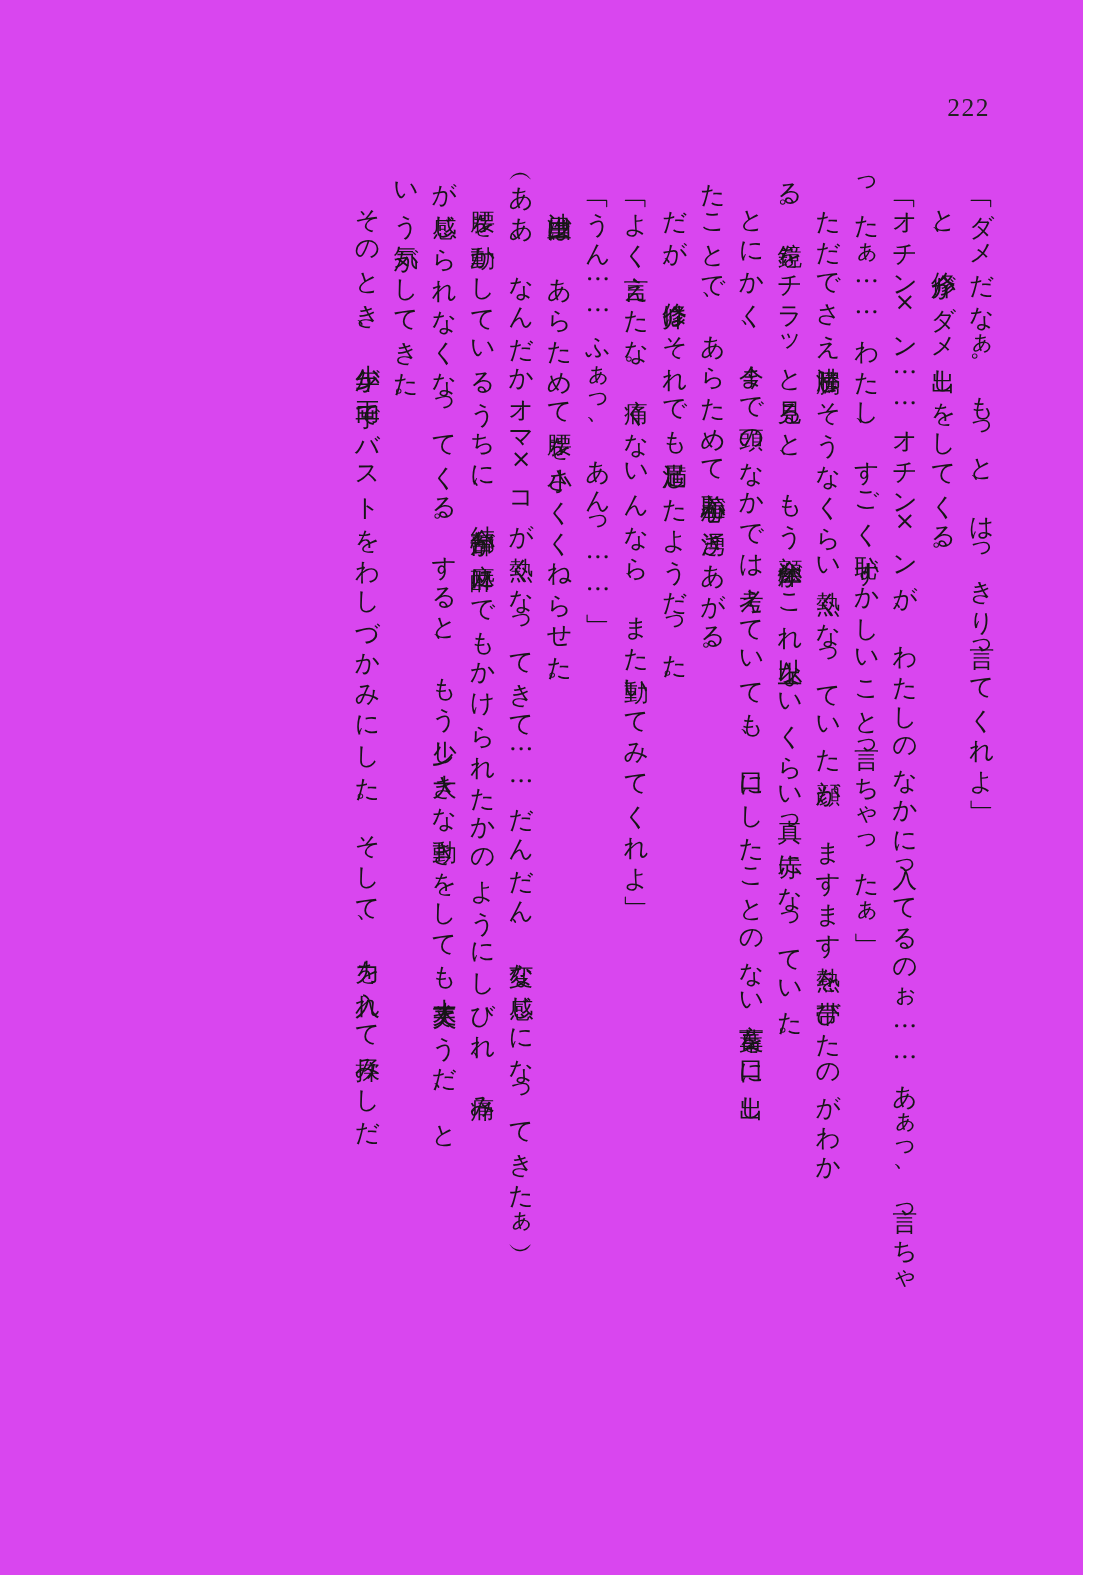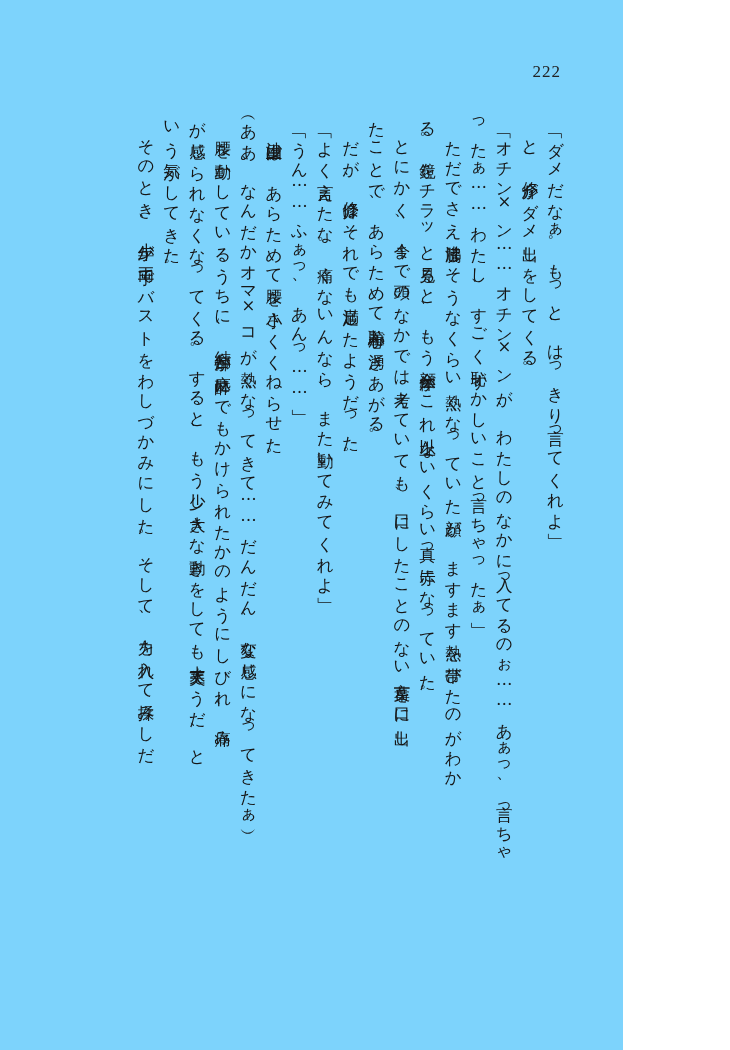--- a/index.html
+++ b/index.html
@@ -6,23 +6,23 @@
     margin: 0;
     padding: 0;
     background: #ffffff;
   }
   body {
     font-family: "DejaVu Serif", "Liberation Serif", serif;
     color: #1a1a1a;
   }
   .page {
     position: relative;
-    width: 623px;
+    width: 722px;
     height: 1050px;
-    background: #7dd3fc;
+    background: #d946ef;
     overflow: hidden;
   }
   .page-number {
     position: absolute;
     top: 62px;
     right: 62px;
     font-size: 17px;
     letter-spacing: 1px;
     color: #222;
     font-family: "Liberation Serif", "DejaVu Serif", serif;

